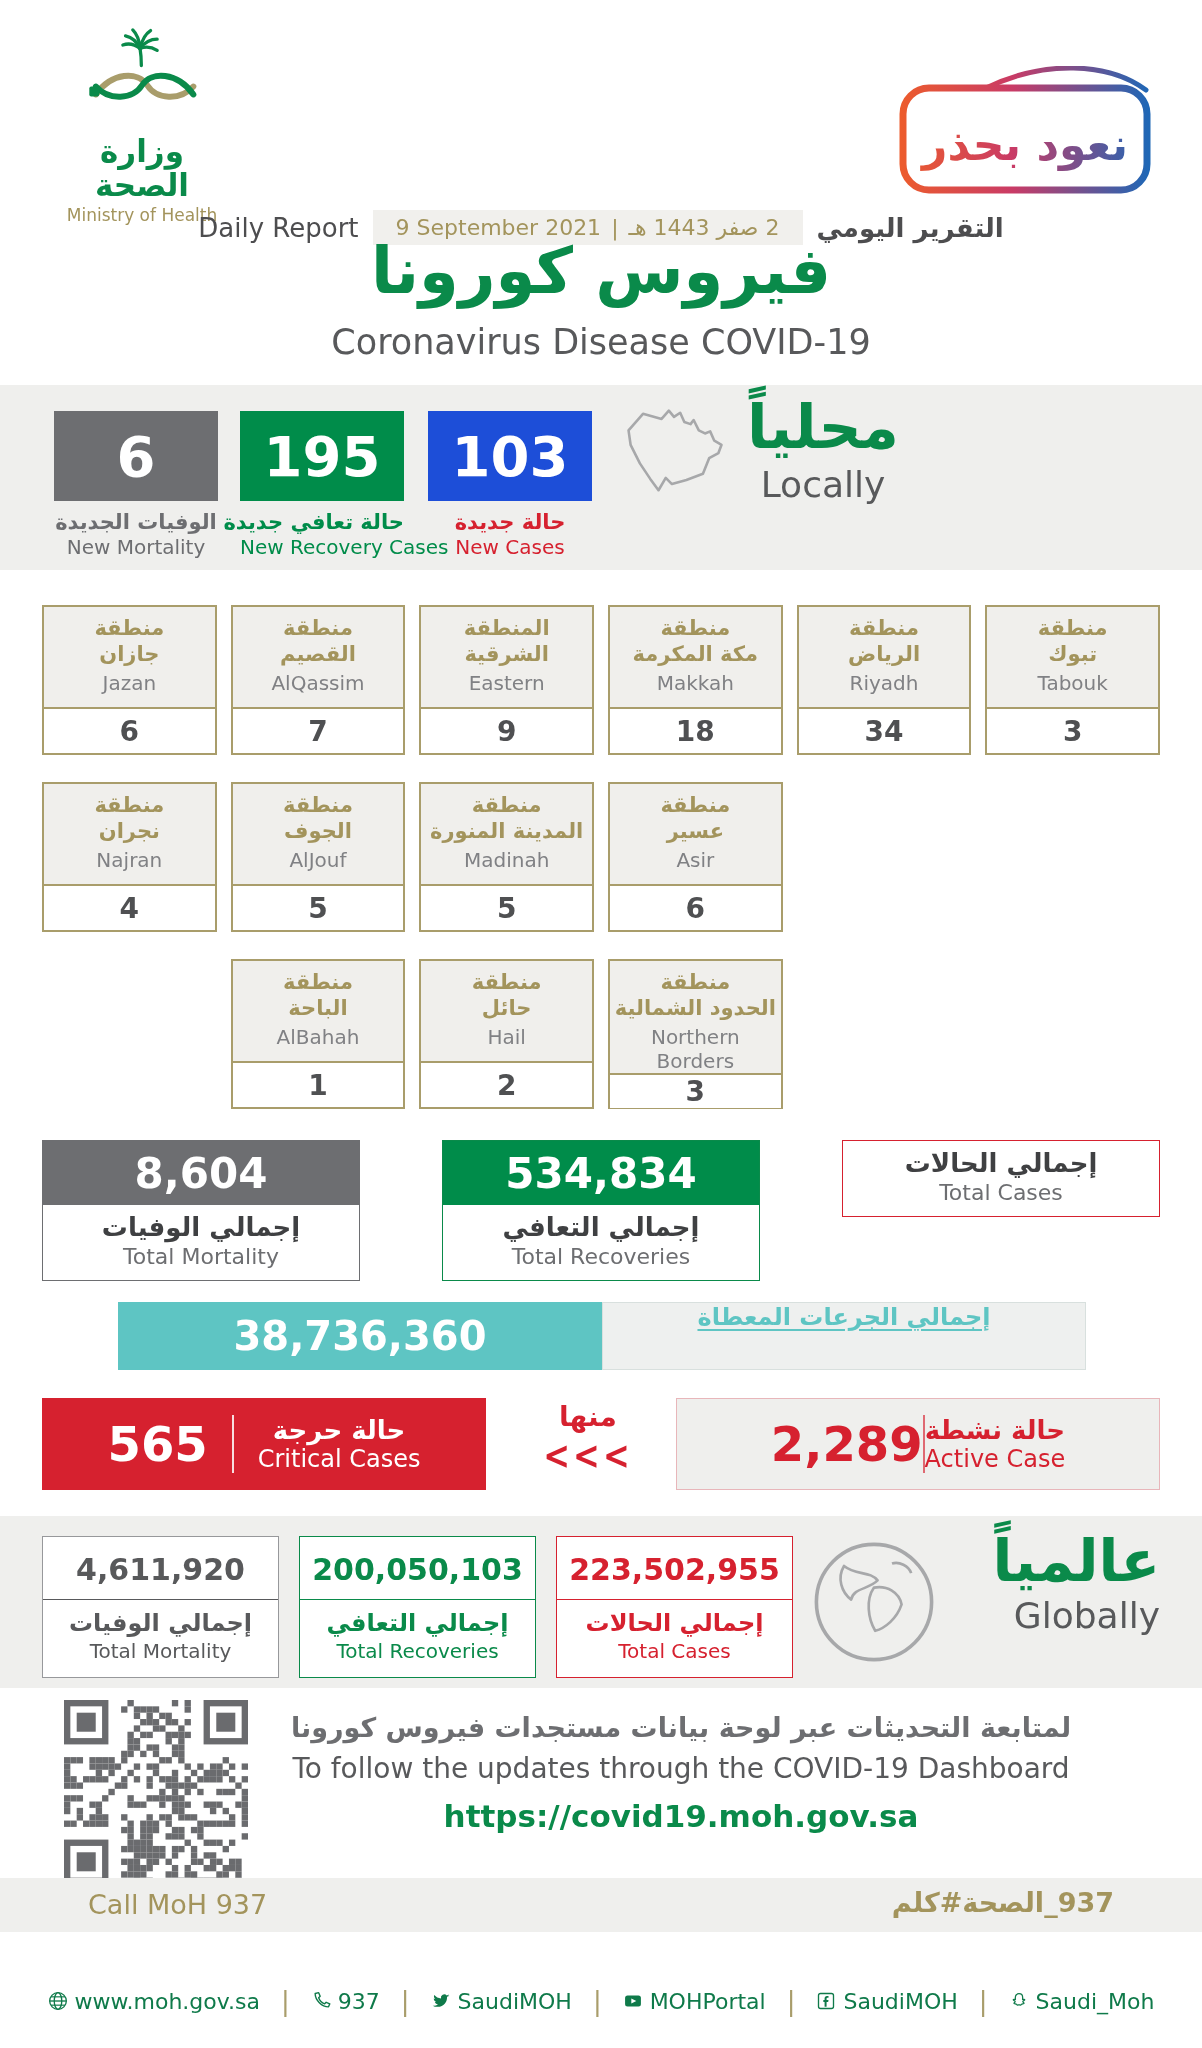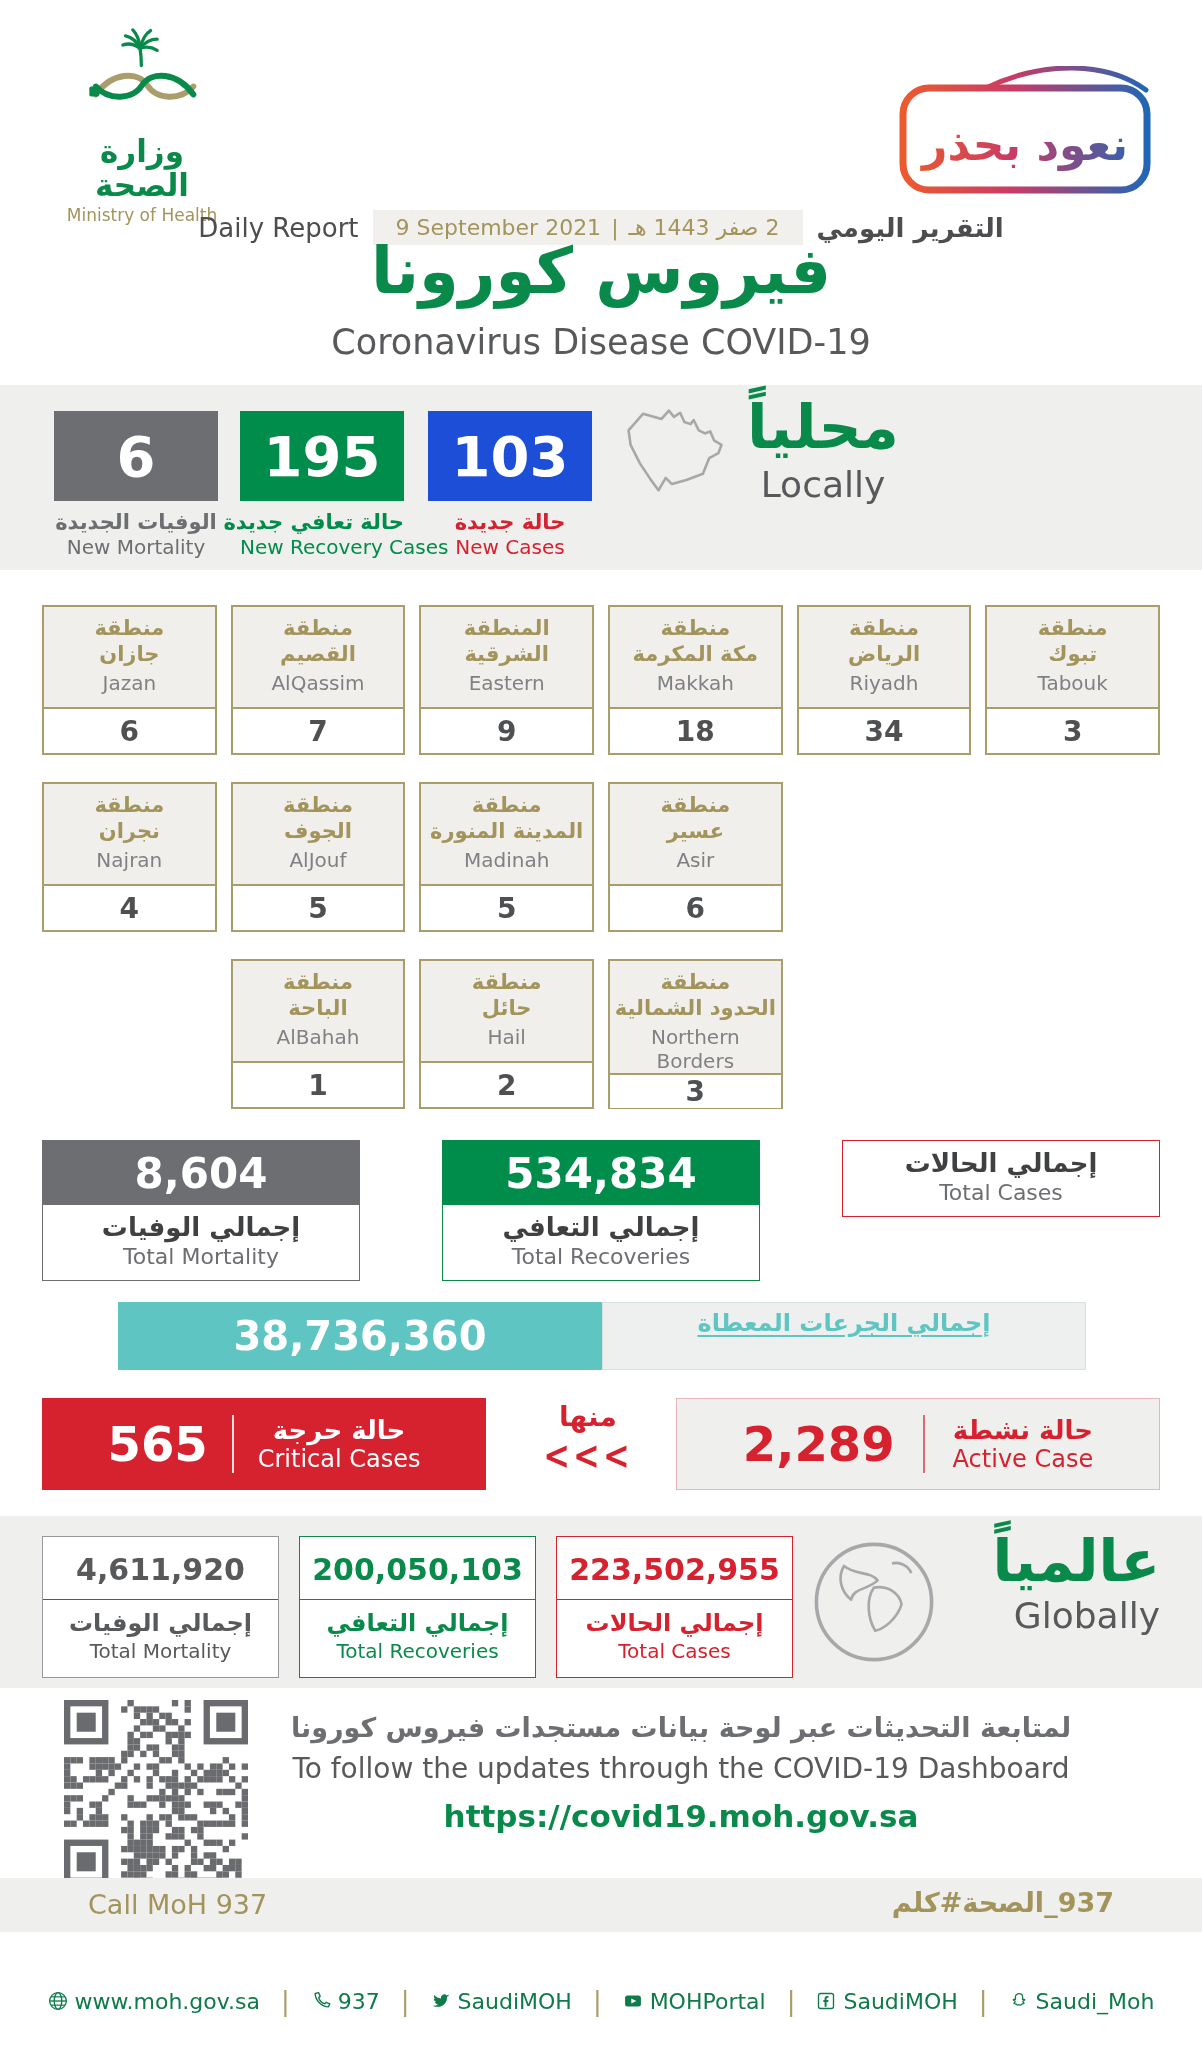--- a/index.html
+++ b/index.html
@@ -64,38 +64,38 @@
         display:flex;align-items:center;justify-content:center}
   .tbox1 .tnum{background:#6D6E71}.tbox2 .tnum{background:#008C4A}.tbox3 .tnum{background:#D6212F}
   .tlab{background:#fff;text-align:center;padding:7px 0 11px}
   .tar{font-size:26px;font-weight:bold;color:#3F4042}
   .ten{font-size:22px;color:#6D6E71;margin-top:2px}
 
   
   .doses{position:absolute;top:1302px;left:118px;width:968px;height:68px;display:flex}
   .dnum{width:50%;background:#5EC5C3;color:#fff;font-size:40px;font-weight:bold;
         display:flex;align-items:center;justify-content:center}
-  .dlab{width:50%;background:#EEF0EF;border:1px solid #D8E0DE;text-align:center;padding-top:6px}
+  .dlab{width:50%;background:#EEF0EF;border:1px solid #D8E0DE;text-align:center;}
   .dar{color:#5EC5C3;font-size:24px;font-weight:bold;text-decoration:underline;text-underline-offset:4px}
   .den{color:#5EC5C3;font-size:20px;margin-top:1px}
 
   
   .crit-box{position:absolute;top:1398px;left:42px;width:444px;height:92px;background:#D6212F;
             display:flex;align-items:center;justify-content:center;gap:24px;color:#fff}
   .cnum{font-size:48px;font-weight:bold}
   .vdiv{width:2px;height:58px;background:rgba(255,255,255,.85)}
   .clab{text-align:center}
   .car{font-size:26px;font-weight:bold}
   .cen{font-size:24px}
   .ofwhich{position:absolute;top:1400px;left:528px;width:120px;text-align:center;color:#D6212F}
   .ow-ar{font-size:28px;font-weight:bold}
   .ow-ch{font-size:32px;font-weight:bold;letter-spacing:3px;margin-top:4px;transform:scaleY(1.2)}
   .active-box{position:absolute;top:1398px;left:676px;width:484px;height:92px;background:#EFEFED;
               border:1px solid #E8B6BA;display:flex;align-items:center;justify-content:center;
-              gap:28px;color:#D6212F}
+              color:#D6212F}
   .anum{font-size:48px;font-weight:bold}
   .adiv{width:2px;height:58px;background:#D6212F;opacity:.65}
 
   
   .band-global{position:absolute;top:1516px;left:0;width:100%;height:172px;background:#EFEFED}
   .gbox{position:absolute;top:20px;width:237px;height:142px;background:#fff;border:1px solid;text-align:center}
   .gbox1{left:42px;border-color:#97989B;color:#58595B}
   .gbox2{left:299px;border-color:#0A8A4A;color:#0A8A4A}
   .gbox3{left:556px;border-color:#D6212F;color:#D6212F}
   .gnum{font-size:30px;font-weight:bold;padding:15px 0 12px;border-bottom:1px solid currentColor}

